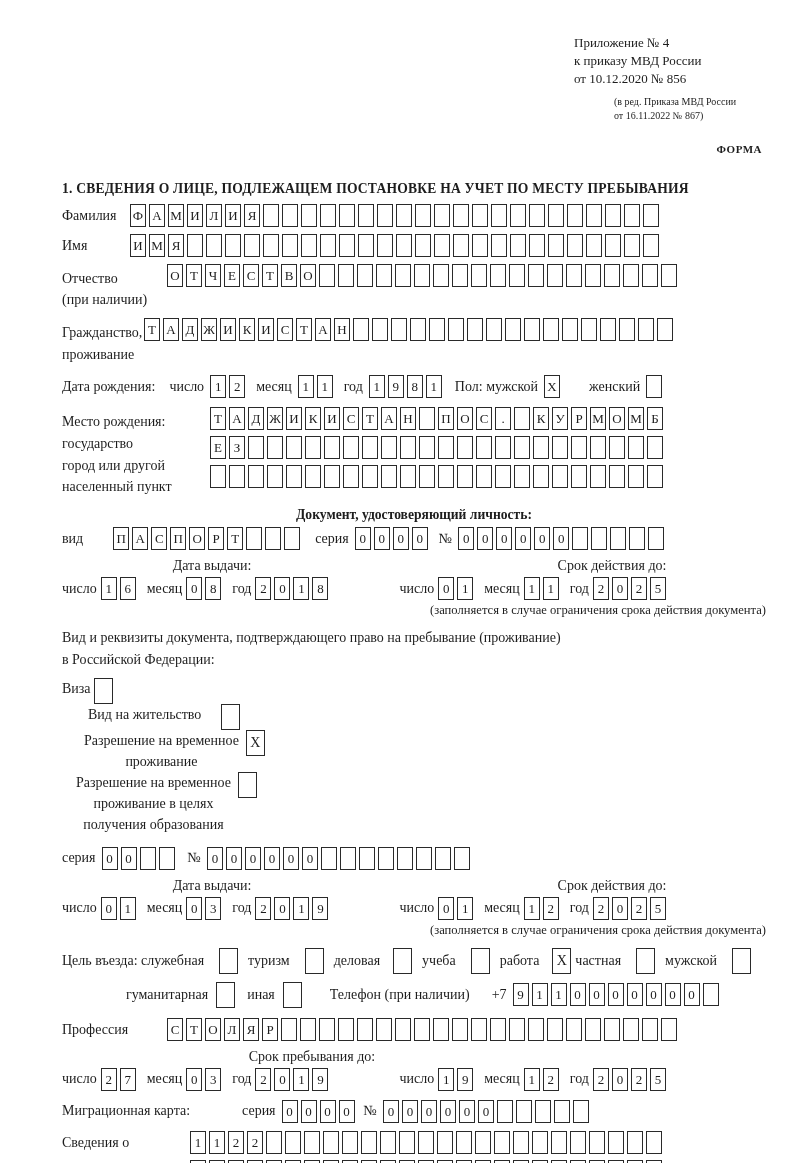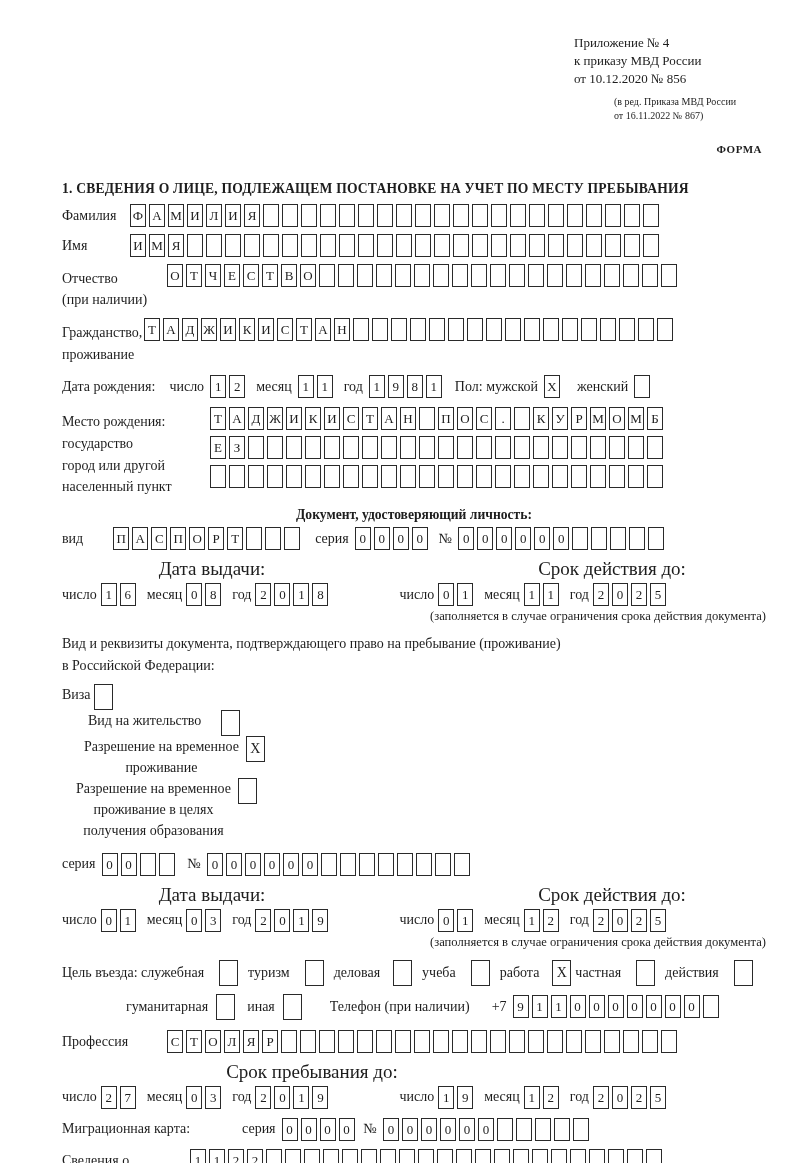--- a/index.html
+++ b/index.html
@@ -32,21 +32,21 @@
   .row { display:flex; align-items:flex-start; margin-top:7px; font-size:14px; }
   .row .lbl { flex:none; padding-top:4px; }
   .lbl2 { line-height:1.55; }
   .w68 { width:68px; } .w75 { width:82px; } .w105 { width:105px; } .w145 { width:148px; }
 
   .inline-row { display:flex; align-items:center; margin-top:8px; font-size:14px; flex-wrap:nowrap; }
   .inline-row > span.t { margin:0 6px 0 0; } .gap8 { width:8px; } .gap24 { width:24px; }
 
   .doc-h { text-align:center; font-weight:bold; font-size:13.6px; margin-top:9px; }
 
-  .date-headers { display:flex; font-size:19px; margin-top:8px; }
+  .date-headers { display:flex; font-size:14px; margin-top:8px; }
   .dh-left { width:300px; text-align:center; }
   .dh-right { margin-left:120px; width:260px; text-align:center; }
   .date-row { display:flex; align-items:center; font-size:14px; margin-top:3px; }
   .dgroup { display:flex; align-items:center; }
   .dgroup .t { margin-right:4px; }
   .dgroup .t:not(:first-child){ margin-left:8px; }
   .rgap { margin-left:68px; }
   .note { text-align:right; font-size:12.6px; margin-top:3px; }
 
   .plain { font-size:14px; margin-top:9px; line-height:1.6; }
@@ -243,21 +243,21 @@
     <span class="boxrow">
         <span class="cell">1</span>
         <span class="cell">9</span>
         <span class="cell">8</span>
         <span class="cell">1</span>
       </span>
     <span class="t" style="margin-left:10px">Пол: мужской</span>
     <span class="boxrow">
         <span class="cell">X</span>
       </span>
-    <span class="t" style="margin-left:14px">женский</span>
+    <span class="t" style="margin-left:26px">женский</span>
     <span class="boxrow">
         <span class="cell"></span>
       </span>
   </div>
 
   <div class="row" style="margin-top:9px;">
     <span class="lbl w145 lbl2">
       <div>Место рождения:</div>
       <div>государство</div>
       <div>город или другой</div>
@@ -541,21 +541,21 @@
     <span class="t">туризм</span>
     <span class="cb" style="margin-left:2px"></span>
     <span class="t">деловая</span>
     <span class="cb" style="margin-left:0"></span>
     <span class="t">учеба</span>
     <span class="cb" style="margin-left:2px"></span>
     <span class="t">работа</span>
     <span class="cb" style="margin-left:0">X</span>
     <span class="t" style="margin-left:4px">частная</span>
     <span class="cb" style="margin-left:2px"></span>
-    <span class="t">действия</span>
+    <span class="t">мужской</span>
     <span class="cb" style="margin-left:2px"></span>
   </div>
 
   <div class="inline-row" style="padding-left:64px;">
     <span class="t">гуманитарная</span>
     <span class="cb" style="margin-left:2px"></span>
     <span class="t" style="margin-left:12px">иная</span>
     <span class="cb" style="margin-left:2px"></span>
     <span class="t" style="margin-left:28px">Телефон (при наличии)</span>
     <span class="t" style="margin-left:16px">+7</span>

